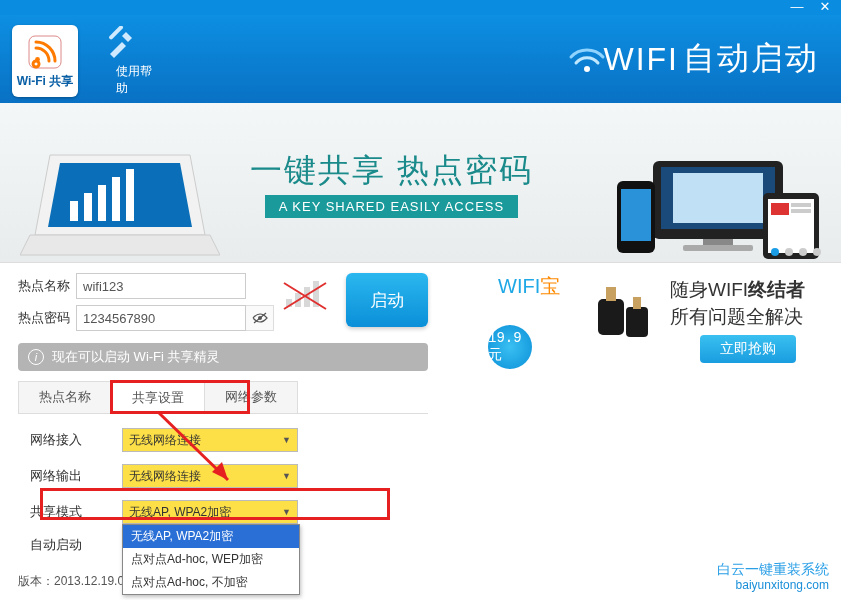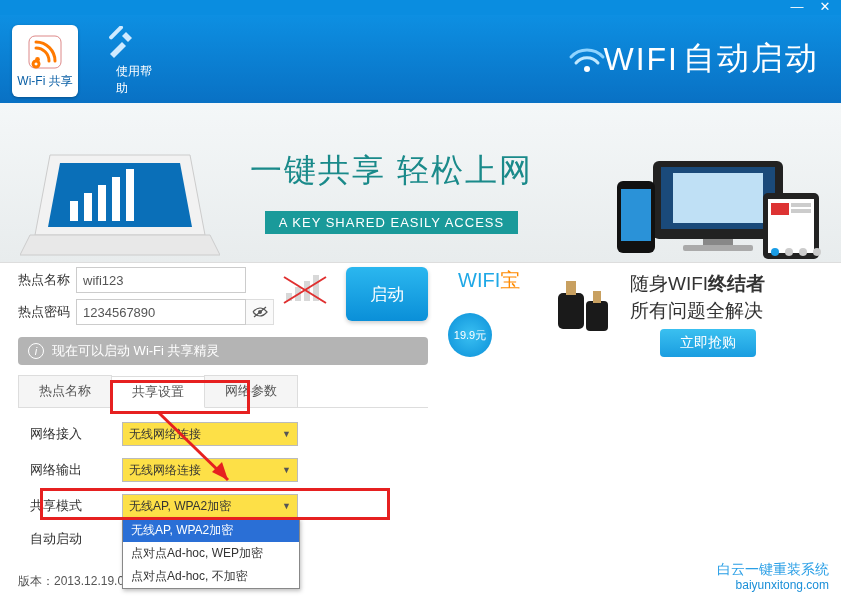--- a/index.html
+++ b/index.html
@@ -10,34 +10,34 @@
 .titlebar .controls { position: absolute; right: 2px; top: 0; display: flex; }
 .titlebar .ctrl { width: 28px; height: 15px; color: #fff; font-size: 13px; text-align: center; line-height: 13px; cursor: pointer; }
 
 
 .header { height: 88px; background: linear-gradient(#0d8fe2, #0971c4); display: flex; align-items: center; padding: 0 12px; position: relative; }
 .header-btn { width: 66px; height: 72px; border-radius: 6px; display: flex; flex-direction: column; align-items: center; justify-content: center; margin-top: 4px; cursor: pointer; }
 .header-btn.active { background: #fff; box-shadow: 0 1px 3px rgba(0,0,0,0.3); }
 .header-btn .icon-box { width: 40px; height: 38px; display: flex; align-items: center; justify-content: center; }
 .header-btn.active .icon-box svg { }
 .header-btn .lbl { font-size: 12px; margin-top: 2px; }
-.header-btn.active .lbl { color: #0a5fa5; }
+.header-btn.active .lbl { color: #0a5fa5; font-weight: bold; }
 .header-btn.inactive .lbl { color: #fff; margin-left: 28px; }
 .logo { position: absolute; right: 22px; top: 22px; color: #fff; font-size: 32px; font-weight: 300; letter-spacing: 2px; display: flex; align-items: center; }
 
 
 .banner { height: 160px; background: linear-gradient(#f4f7f8, #e8eced); position: relative; border-bottom: 1px solid #ddd; overflow: hidden; }
 .laptop { position: absolute; left: 20px; top: 42px; }
 .banner-text { position: absolute; left: 250px; top: 46px; text-align: center; }
 .banner-text .cn { font-size: 32px; color: #1a8a8a; font-weight: 400; letter-spacing: 2px; }
-.banner-text .en { background: #1a9a9a; color: #fff; font-size: 13px; padding: 4px 14px; margin-top: 18px; letter-spacing: 1px; display: inline-block; }
+.banner-text .en { background: #1a9a9a; color: #fff; font-size: 13px; padding: 4px 14px; margin-top: 2px; letter-spacing: 1px; display: inline-block; }
 .devices { position: absolute; right: 18px; top: 50px; }
 
 
-.main { display: flex; padding: 4px 18px 0 18px; }
+.main { display: flex; padding: 10px 18px 0 18px; gap: 40px; }
 .left { width: 410px; }
 .right { flex: 1; padding-left: 20px; }
 
 
 .form-row { display: flex; align-items: center; margin-bottom: 6px; }
 .form-row .label { width: 58px; font-size: 13px; color: #333; }
 .form-row input { width: 170px; height: 26px; border: 1px solid #ccc; padding: 0 6px; font-size: 13px; color: #555; }
 .form-row .eye { width: 28px; height: 26px; border: 1px solid #ddd; border-left: none; display: flex; align-items: center; justify-content: center; font-size: 13px; color: #666; background: #fafafa; }
 .signal { width: 60px; height: 42px; margin-left: 8px; position: relative; }
 .start-btn { width: 90px; height: 54px; background: linear-gradient(#2bb7ef, #0a8fd8); color: #fff; font-size: 17px; border-radius: 6px; display: flex; align-items: center; justify-content: center; cursor: pointer; margin-left: 10px; box-shadow: 0 2px 4px rgba(0,0,0,0.2); }
@@ -68,21 +68,21 @@
 
 
 .redbox { border: 3px solid #e62020; position: absolute; pointer-events: none; z-index: 20; }
 .redarrow { position: absolute; z-index: 21; pointer-events: none; }
 
 
 .promo { position: relative; height: 120px; }
 .promo .wifi-txt { position: absolute; left: 10px; top: 0; font-size: 20px; font-weight: normal; }
 .promo .wf { color: #1fa8e6; }
 .promo .bao { color: #ff8a00; }
-.promo .price { position: absolute; left: 0; top: 46px; width: 44px; height: 44px; border-radius: 50%; background: radial-gradient(#3ac0f2,#0a8fd8); color: #fff; font-size: 11px; display: flex; align-items: center; justify-content: center; }
+.promo .price { position: absolute; left: 0; top: 52px; width: 44px; height: 44px; border-radius: 50%; background: radial-gradient(#3ac0f2,#0a8fd8); color: #fff; font-size: 14px; display: flex; align-items: center; justify-content: center; font-family: Liberation Mono, monospace; }
 .promo .usb { position: absolute; left: 100px; top: 4px; }
 .promo .ptext { position: absolute; left: 182px; top: 4px; font-size: 19px; color: #333; line-height: 1.4; }
 .promo .ptext .b { font-weight: bold; }
 .promo .buy { position: absolute; left: 212px; top: 62px; background: linear-gradient(#3ac0f0,#1a9de0); color: #fff; font-size: 14px; padding: 5px 20px; border-radius: 4px; cursor: pointer; }
 
 
 .footer { position: absolute; left: 18px; bottom: 10px; font-size: 12px; color: #555; }
 .watermark { position: absolute; right: 12px; bottom: 6px; font-size: 12px; color: #1a8fd8; text-align: right; line-height: 1.3; margin-top: 39px; }
 .watermark .cn { font-size: 14px; color: #2a9fe6; }
 
@@ -140,21 +140,21 @@
       <polygon points="40,18 160,18 172,82 28,82" fill="#0a6fb8"></polygon>
       <rect x="50" y="56" width="8" height="20" fill="#fff"></rect>
       <rect x="64" y="48" width="8" height="28" fill="#fff"></rect>
       <rect x="78" y="40" width="8" height="36" fill="#fff"></rect>
       <rect x="92" y="32" width="8" height="44" fill="#fff"></rect>
       <rect x="106" y="24" width="8" height="52" fill="#fff"></rect>
       <polygon points="10,90 190,90 200,110 0,110" fill="#e8e8e8" stroke="#ccc"></polygon>
     </svg>
   </div>
   <div class="banner-text">
-    <div class="cn">一键共享 轻松上网</div>
+    <div class="cn">一键共享 热点密码</div>
     <div class="en">A KEY SHARED EASILY ACCESS</div>
   </div>
   <div class="devices">
     <svg width="210" height="110" viewBox="0 0 210 110">
       <rect x="40" y="8" width="130" height="78" rx="6" fill="#222"></rect>
       <rect x="48" y="14" width="114" height="62" fill="#1a4a7a"></rect>
       <rect x="60" y="20" width="90" height="50" fill="#bfe0f5"></rect>
       <rect x="90" y="86" width="30" height="6" fill="#888"></rect>
       <rect x="70" y="92" width="70" height="6" rx="2" fill="#aaa"></rect>
       <rect x="4" y="28" width="38" height="72" rx="6" fill="#111"></rect>

